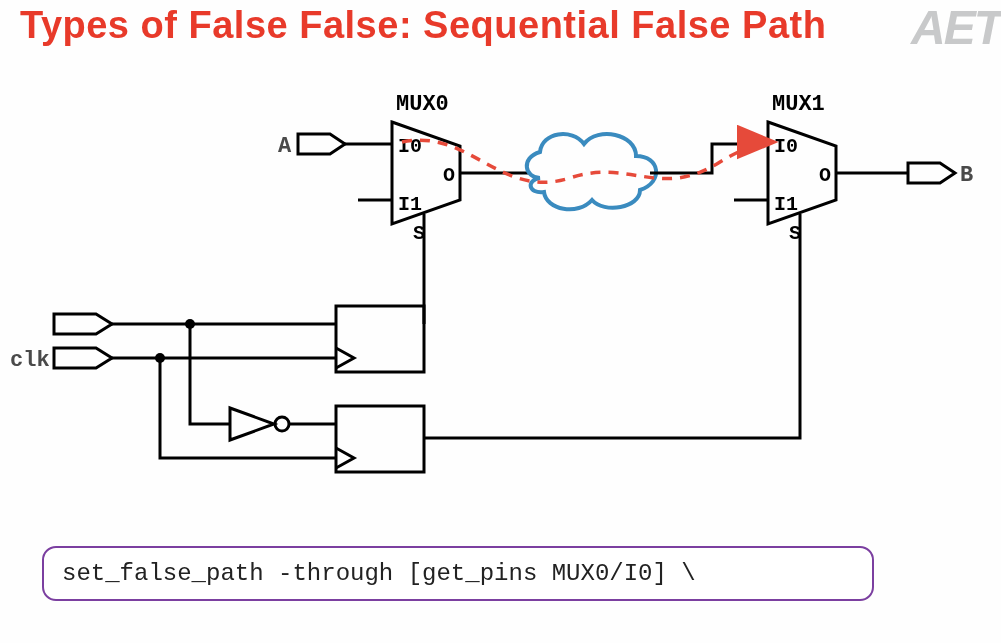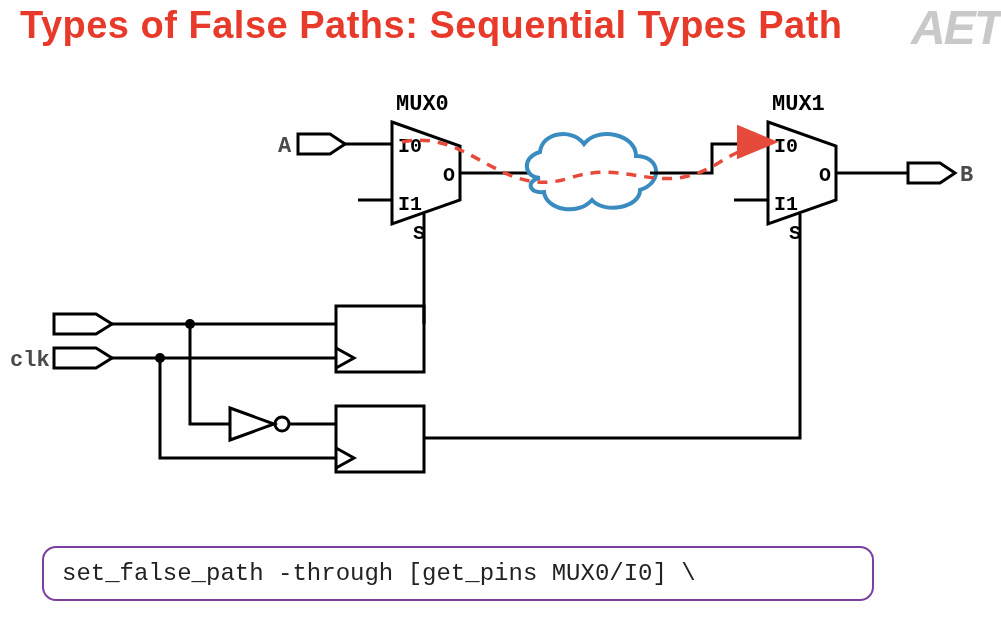--- a/index.html
+++ b/index.html
@@ -65,21 +65,21 @@
     font-family: "Consolas", "Courier New", monospace;
     font-weight: 700;
     fill: #000;
     font-size: 22px;
   }
 </style>
 </head>
 <body>
 
 <div class="title">
-  <span style="color:#e83a2a">Types of False Paths: Sequential Types Path</span>
+  <span style="color:#e83a2a">Types of False False: Sequential False Path</span>
 </div>
 <div class="watermark">AET</div>
 
 <svg class="diagram" width="1001" height="643">
 
   <defs>
     <marker id="redArrow" markerWidth="12" markerHeight="10" refX="11" refY="5" orient="auto">
       <path d="M0,0 L12,5 L0,10 Z" fill="#e64a3a"></path>
     </marker>
   </defs>

